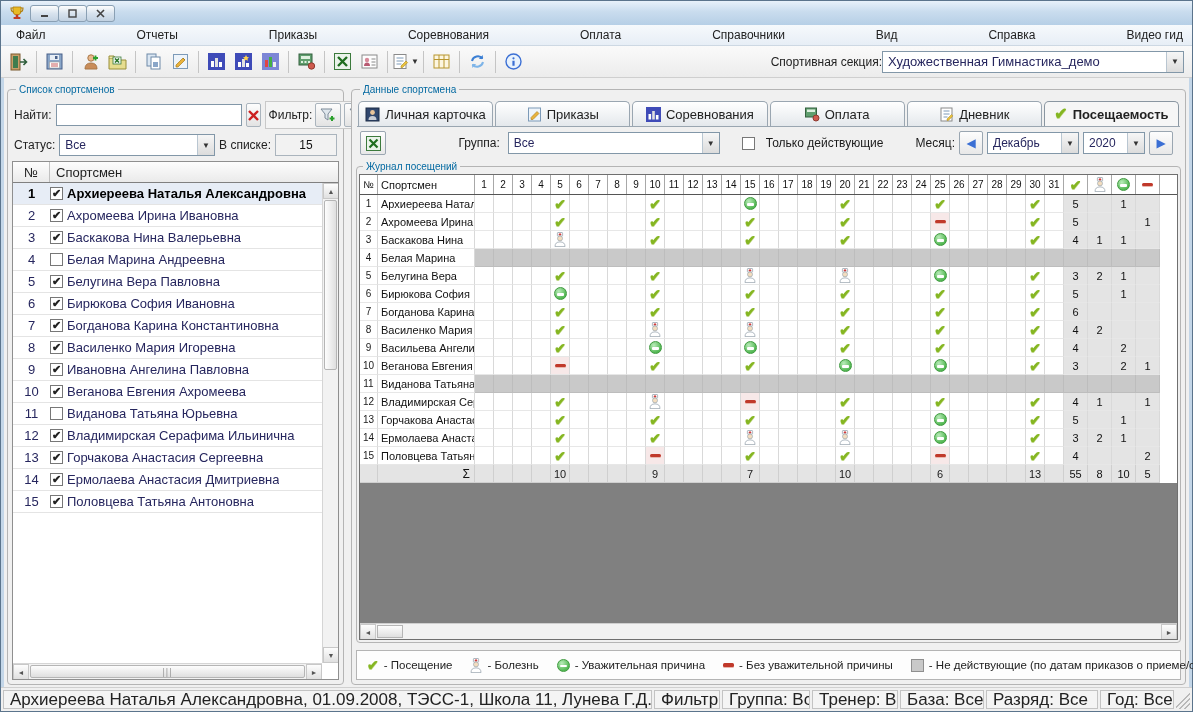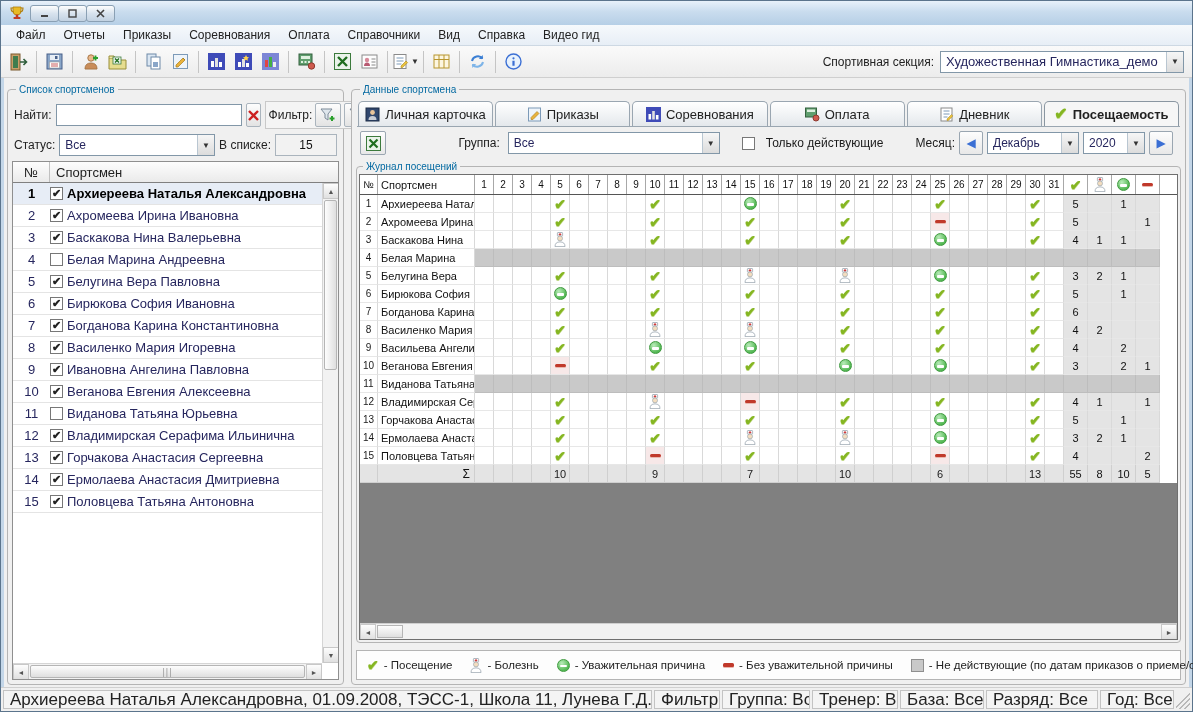--- a/index.html
+++ b/index.html
@@ -14,39 +14,39 @@
     background:linear-gradient(#e8f1fa,#c9dcee 45%,#b6cfe6); flex:0 0 auto; }
   .title-text { flex:1; font-size:12px; color:#111; white-space:nowrap; overflow:hidden; }
   .win-btns { display:flex; gap:0; }
   .win-btn { width:29px; height:17px; border:1px solid #8aa0b4; border-radius:3px; margin-left:-1px;
     background:linear-gradient(#fdfdfd,#d8e3ee 50%,#c2d2e2); display:flex; align-items:center; justify-content:center;
     font-size:10px; color:#333; }
   .tb-trophy { margin-right:6px; display:inline-flex; }
 
   
   .menubar { height:21px; background:linear-gradient(#f6f9fc,#e7eef6); border-bottom:1px solid #cdd8e3;
-    display:flex; align-items:center; padding-left:6px; flex:0 0 auto; }
+    display:flex; align-items:center; padding-left:6px; flex:0 0 auto;justify-content:space-between; }
   .menu-item { padding:2px 9px; color:#222; cursor:default; }
 
   
   .toolbar { height:32px; background:linear-gradient(#fafafa,#ececec); border-bottom:1px solid #cfcfcf;
     display:flex; align-items:center; padding:0 8px 0 4px; flex:0 0 auto; }
   .tb-group { display:flex; align-items:center; }
   .tb-sep { width:1px; height:22px; background:#c5c5c5; margin:0 4px; }
   .tb-btn { width:27px; height:25px; border:1px solid transparent; border-radius:2px;
     display:flex; align-items:center; justify-content:center; }
   .tb-btn .drop { font-size:8px; color:#333; margin-left:2px; }
-  .tb-right { margin-left:auto; display:flex; align-items:center; gap:6px; }
+  .tb-right { margin-left:auto; display:flex; align-items:center; }
   .tb-right label { color:#222; }
   .combo { background:#fff; border:1px solid #8297a8; height:22px; display:flex; align-items:center;
     padding-left:5px; position:relative; color:#26265e; }
   .combo .arrow { margin-left:auto; width:17px; height:100%; border-left:1px solid #b9c6d1;
     background:linear-gradient(#f6f6f6,#dcdcdc); display:flex; align-items:center; justify-content:center;
     font-size:8px; color:#333; }
-  .section-combo { width:244px; font-size:13px; }
+  .section-combo { width:302px; font-size:13px; }
 
   
   .main { flex:1; display:flex; padding:6px 6px 2px 6px; gap:7px; min-height:0; }
   fieldset.gbox { border:1px solid #b4b4b4; border-radius:4px; padding:4px; background:#f0f0f0; min-width:0; }
   fieldset.gbox > legend { font-size:10px; color:#0369a1; padding:0 3px; margin-left:4px; }
 
   
   .left-panel { width:337px; flex:0 0 auto; display:flex; flex-direction:column; }
   .lp-row { display:flex; align-items:center; gap:4px; margin:2px 2px 3px 2px; }
   .lp-row label { color:#222; }
@@ -498,21 +498,21 @@
      <span class="c-num">9</span>
      <span class="c-name">
        <span class="cbx">✔</span>
        <span class="nm">Ивановна Ангелина Павловна</span>
      </span>
    </div>
             <div class="lp-row-item">
      <span class="c-num">10</span>
      <span class="c-name">
        <span class="cbx">✔</span>
-       <span class="nm">Веганова Евгения Алексеевна</span>
+       <span class="nm">Веганова Евгения Ахромеева</span>
      </span>
    </div>
             <div class="lp-row-item">
      <span class="c-num">11</span>
      <span class="c-name">
        <span class="cbx"></span>
        <span class="nm">Виданова Татьяна Юрьевна</span>
      </span>
    </div>
             <div class="lp-row-item">

